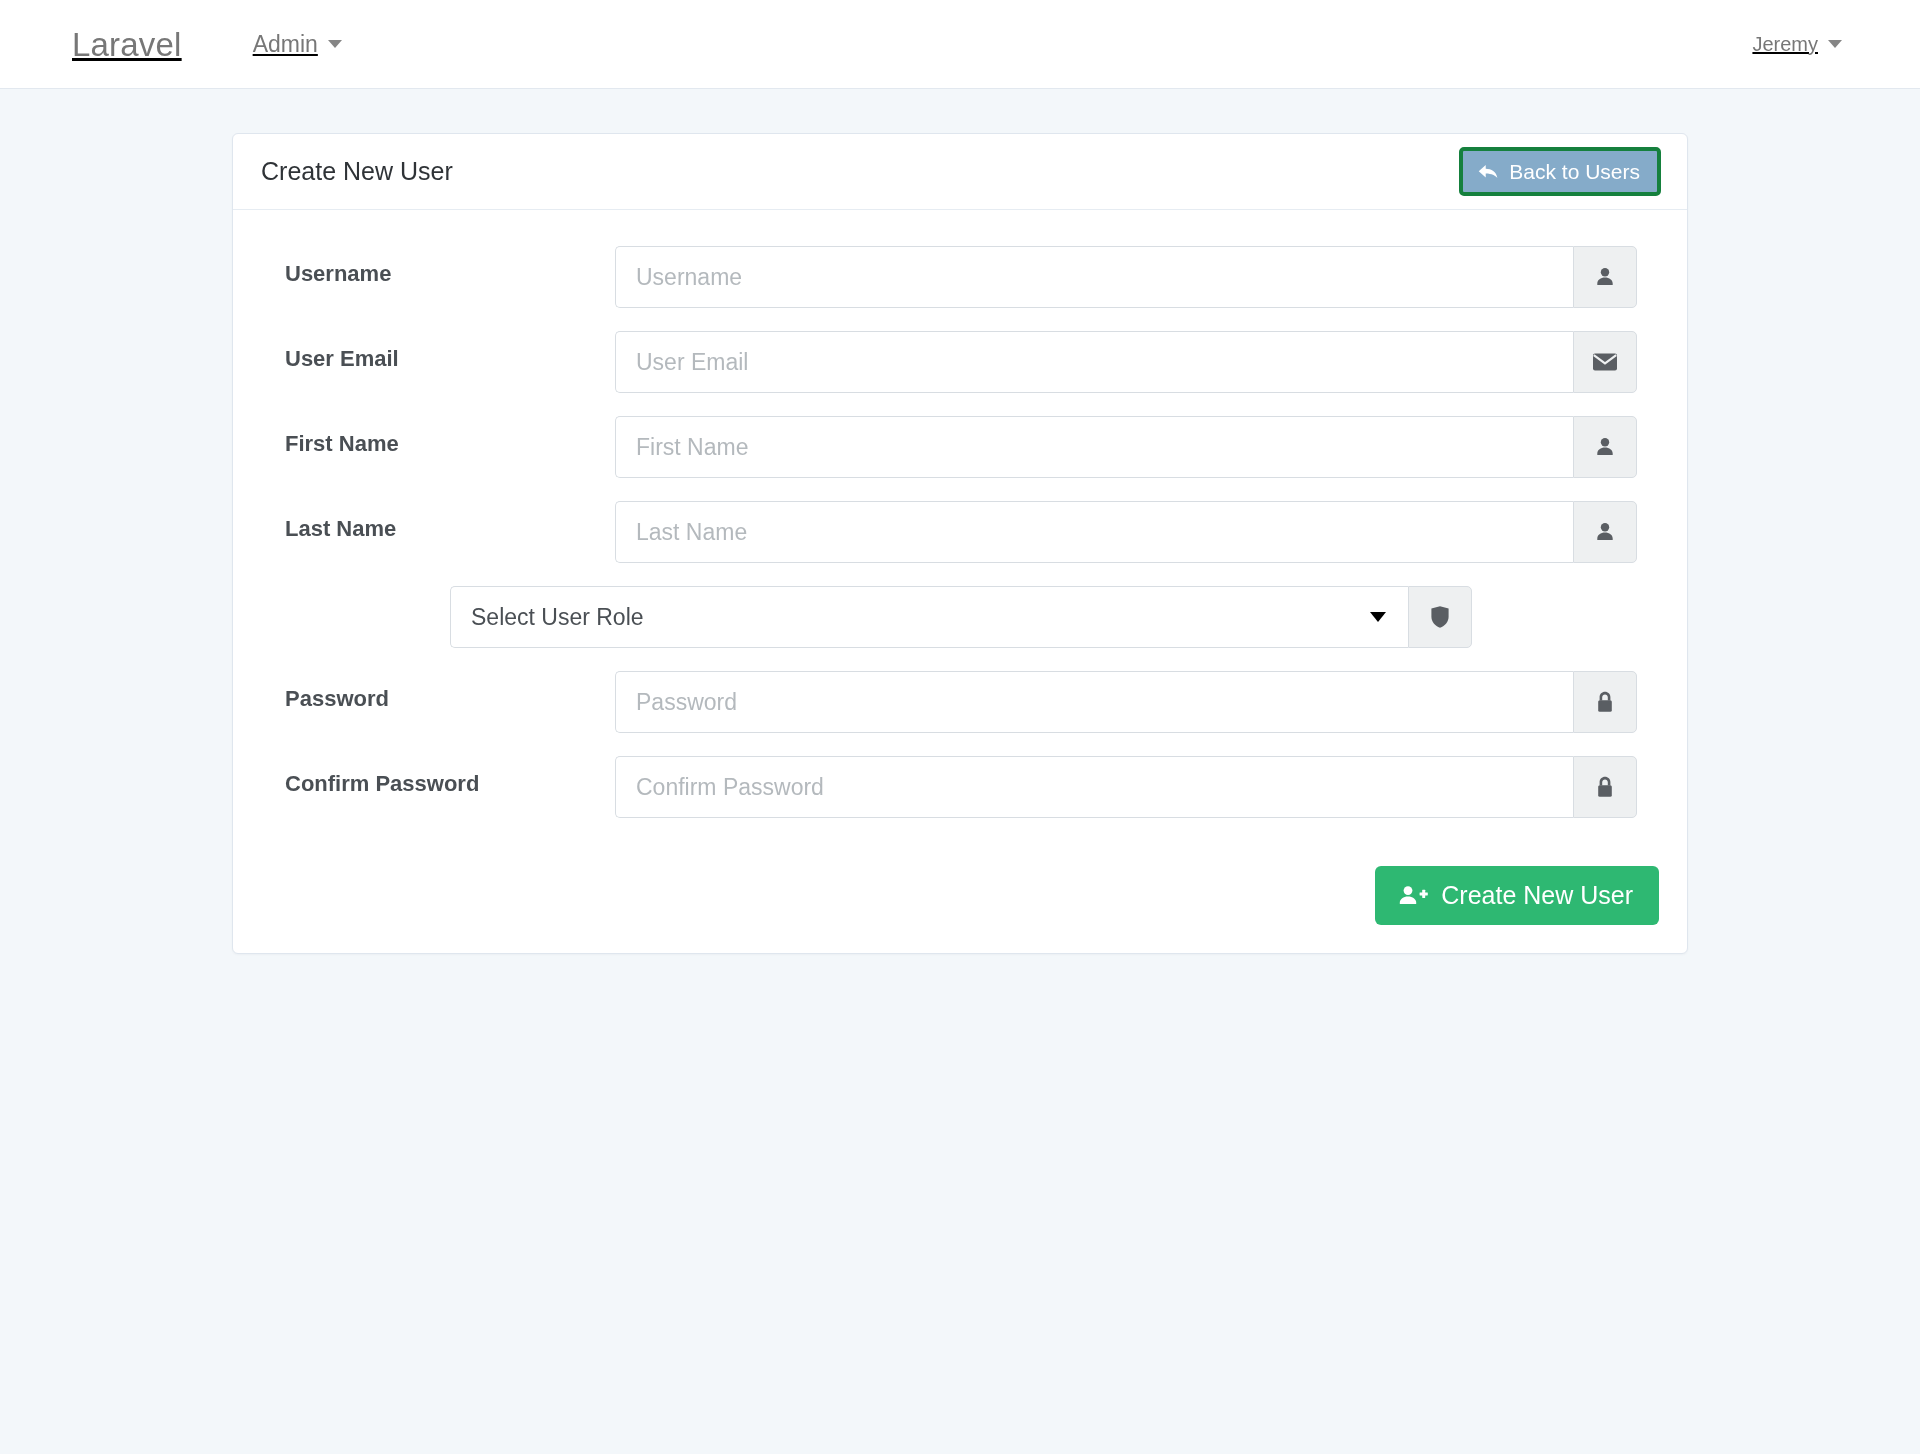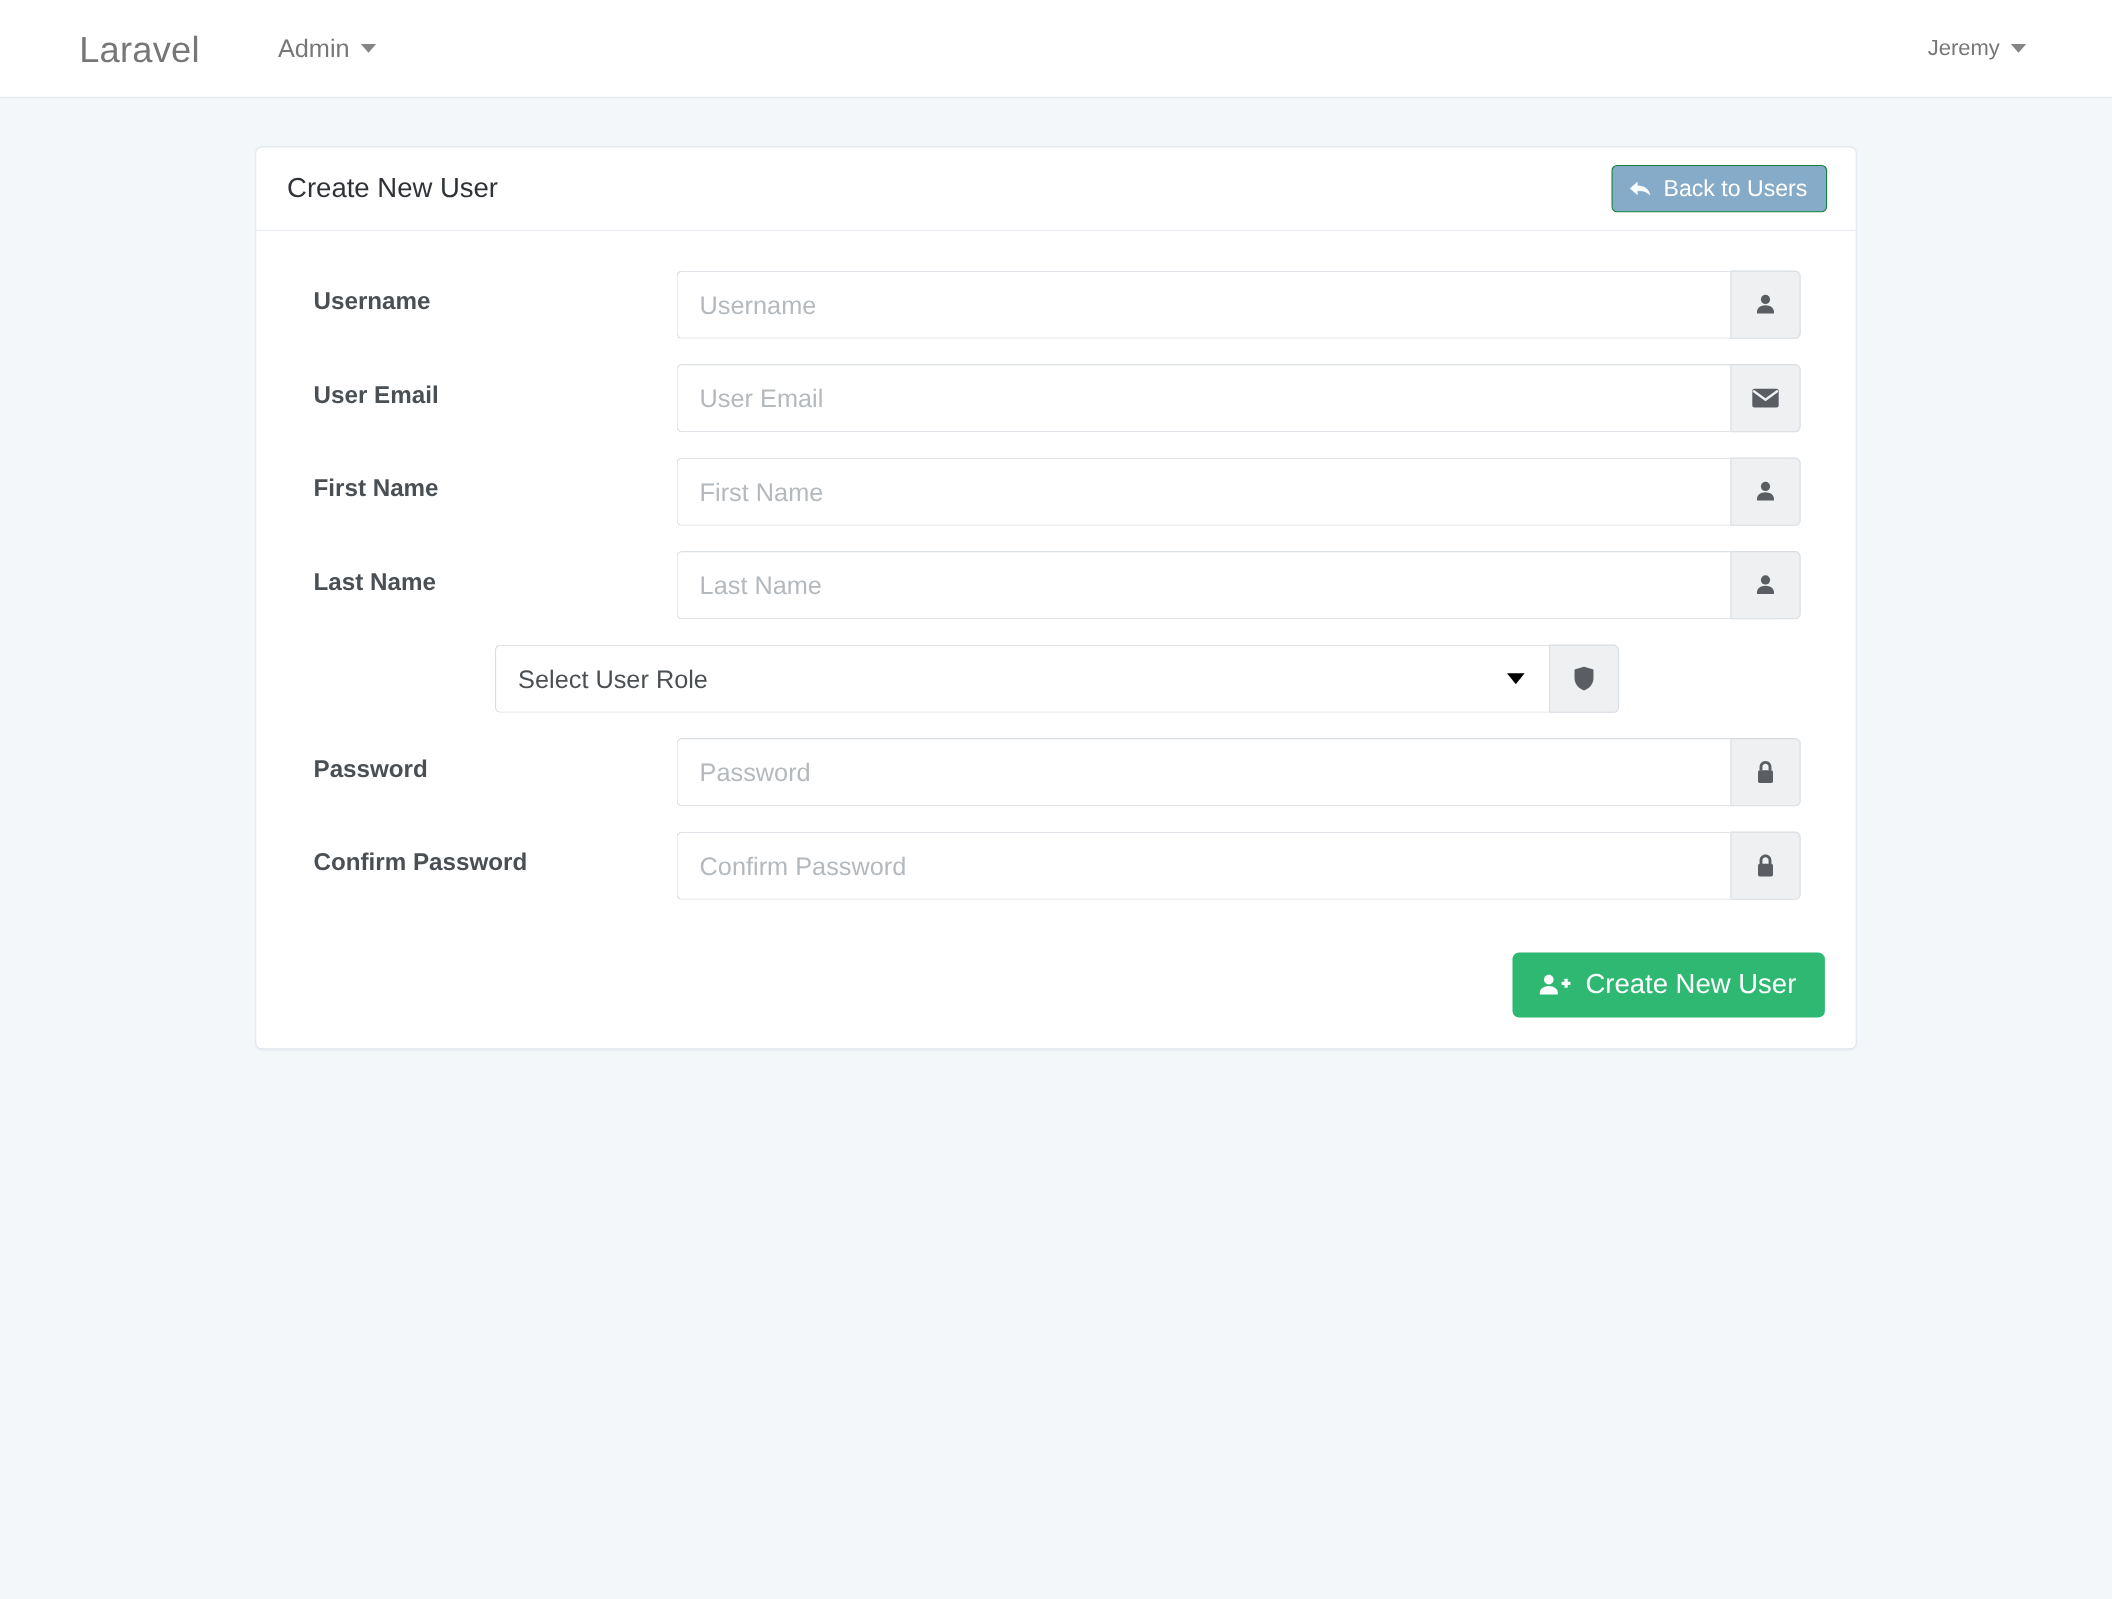--- a/index.html
+++ b/index.html
@@ -17,20 +17,21 @@
   }
 
   
   .navbar {
     height: 89px;
     background: #ffffff;
     border-bottom: 1px solid #e2e8ef;
     display: flex;
     align-items: center;
     padding: 0 40px 0 72px;
+    text-decoration: underline;
   }
   .brand {
     font-size: 33px;
     color: #777777;
     font-weight: 400;
     letter-spacing: 0.2px;
     margin-right: 56px;
     text-decoration: none;
     line-height: 1;
   }
@@ -93,21 +94,21 @@
     font-size: 25px;
     color: #2f3337;
     font-weight: 400;
     line-height: 1;
   }
   .btn-back {
     display: inline-flex;
     align-items: center;
     gap: 10px;
     background: #85abc9;
-    border: 1px solid #15803d;
+    border: 4px solid #15803d;
     color: #ffffff;
     font-size: 21px;
     border-radius: 5px;
     padding: 10px 17px 10px 14px;
     cursor: pointer;
     line-height: 1;
     font-family: inherit;
   }
   .btn-back svg { display: block; }
 

